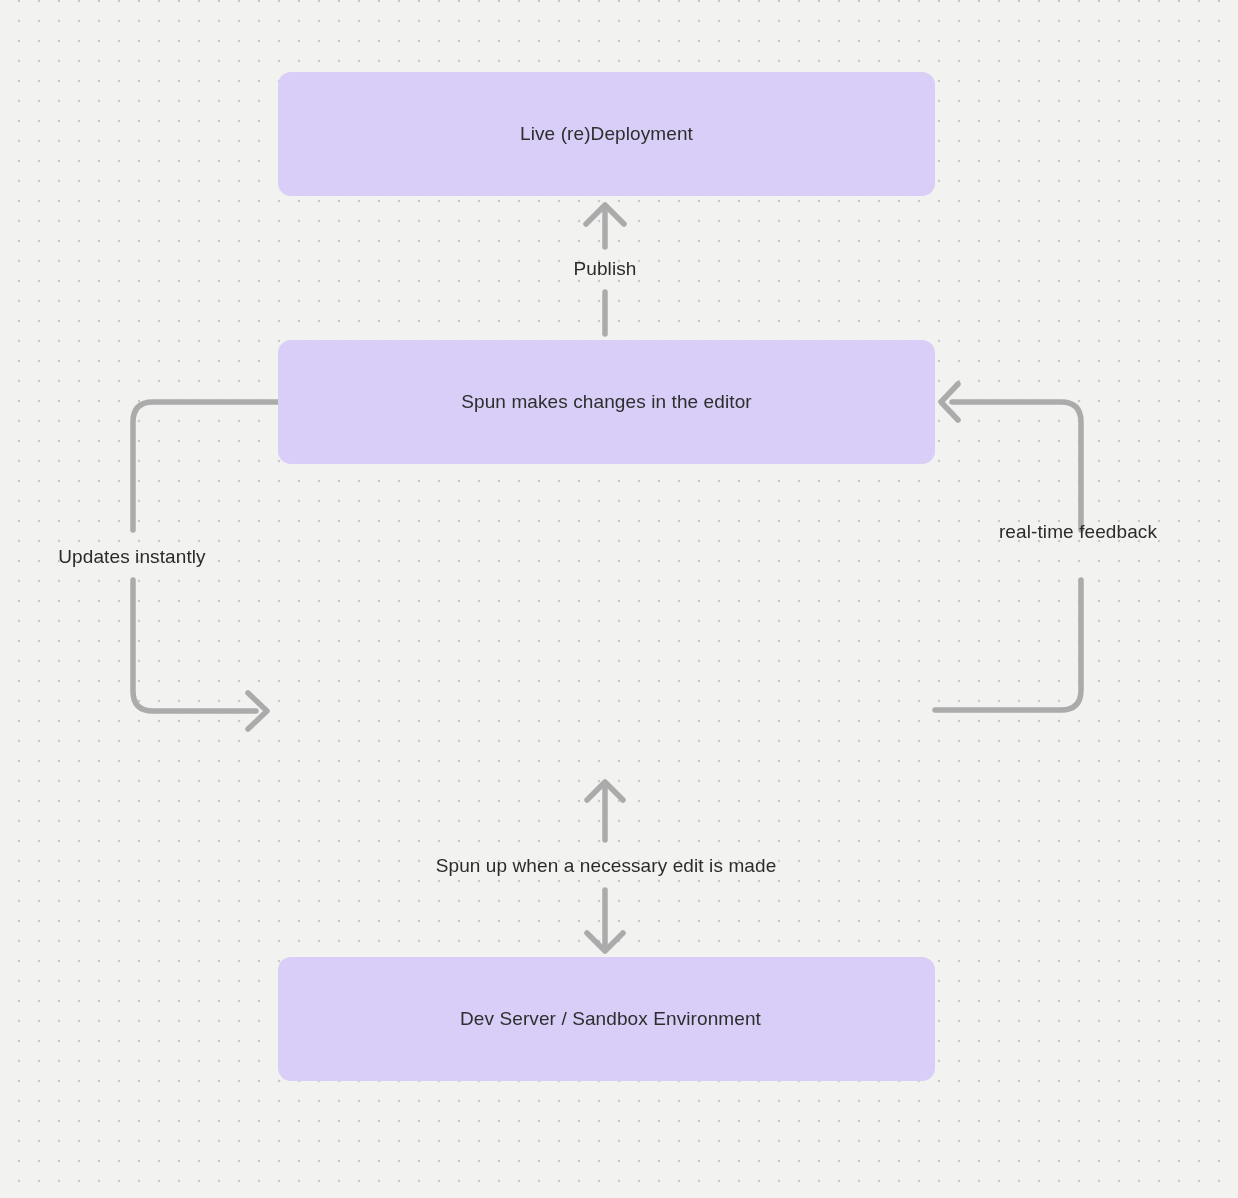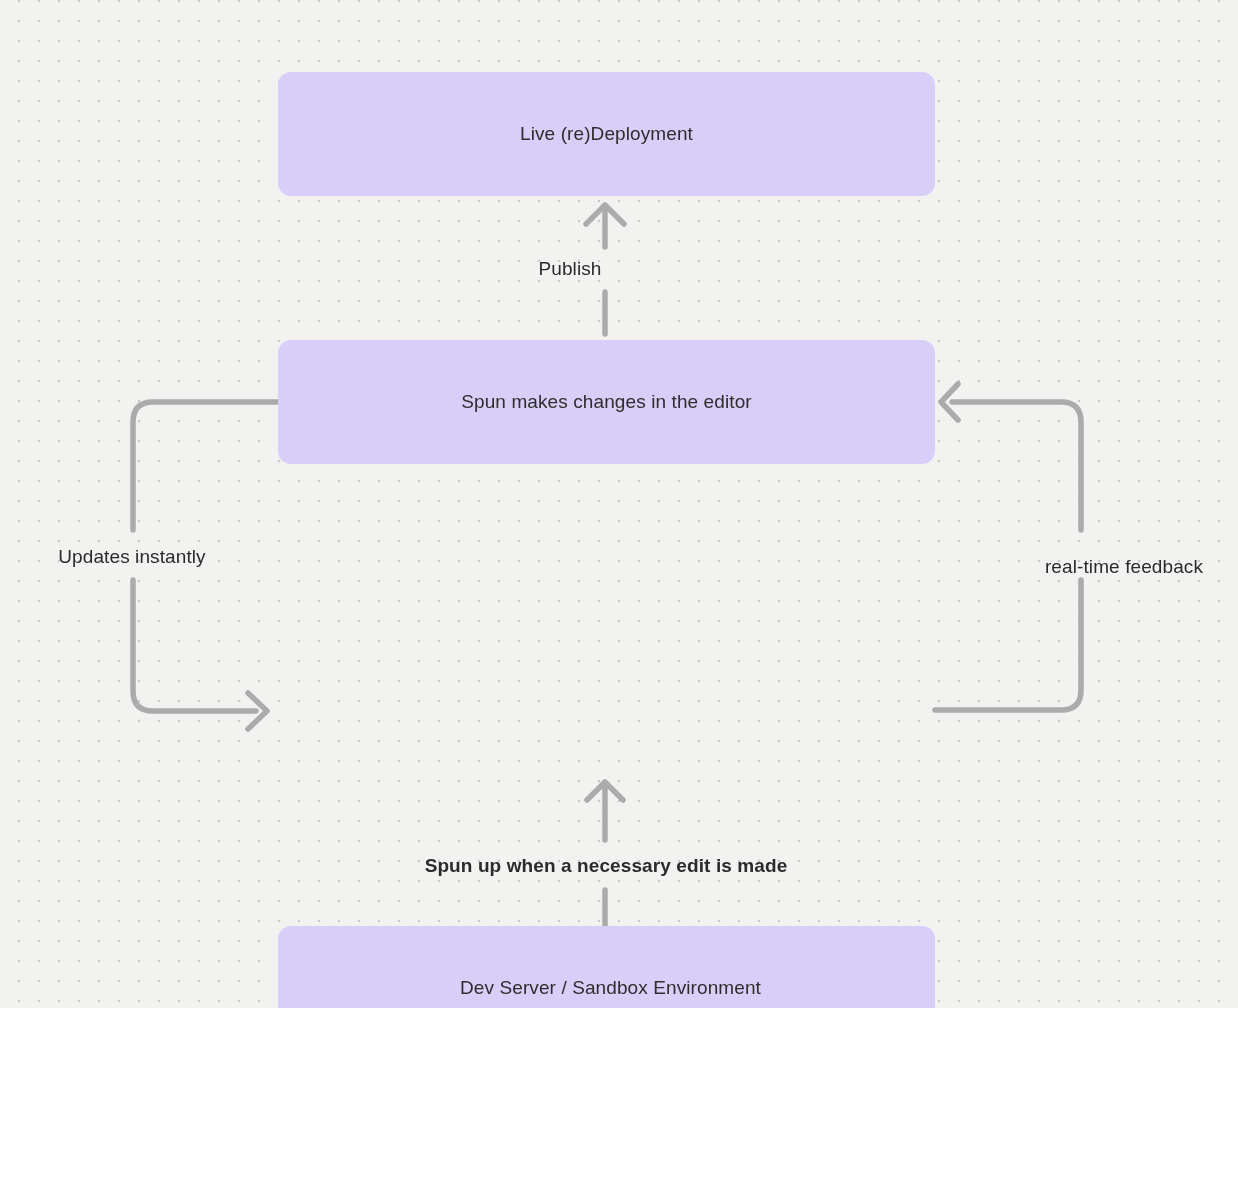--- a/index.html
+++ b/index.html
@@ -6,21 +6,21 @@
 
   html, body {
     width: 1238px;
     height: 1198px;
     font-family: "Liberation Sans", "DejaVu Sans", sans-serif;
   }
 
   .canvas {
     position: relative;
     width: 1238px;
-    height: 1008px;
+    height: 1198px;
     background-color: #f2f2f0;
     background-image: radial-gradient(circle, #c8c8c8 1.4px, transparent 1.6px);
     background-size: 20px 20px;
     background-position: 9px 11px;
     overflow: hidden;
   }
 
   .arrow-layer {
     position: absolute;
     left: 0;
@@ -41,35 +41,35 @@
     align-items: center;
     justify-content: center;
     font-size: 19px;
     color: #2e2e2e;
     letter-spacing: 0.1px;
   }
 
   .node-live     { top: 72px; }
   .node-editor   { top: 340px; }
   .node-preview  { top: 649px; }
-  .node-devserver{ top: 926px; padding-left: 8px; }
+  .node-devserver{ top: 957px; padding-left: 8px; }
 
   .edge-label {
     position: absolute;
     transform: translate(-50%, -50%);
     font-size: 19px;
     color: #2b2b2b;
     white-space: nowrap;
     letter-spacing: 0.1px;
   }
 
-  .label-publish   { left: 570px;  top: 269px; }
+  .label-publish   { left: 605px;  top: 269px; }
   .label-updates   { left: 132px;  top: 557px; }
-  .label-feedback  { left: 1078px; top: 567px; margin-left: 46px; }
-  .label-spunup    { left: 606px;  top: 866px; font-weight: bold; }
+  .label-feedback  { left: 1078px; top: 532px; }
+  .label-spunup    { left: 606px;  top: 866px; }
 </style>
 </head>
 <body>
 
 <div class="canvas">
 
   <svg class="arrow-layer" width="1238" height="1198" viewBox="0 0 1238 1198" fill="none" stroke="#ababab" stroke-width="5.5" stroke-linecap="round" stroke-linejoin="round">
 
     <g>
       <polyline points="586,224 605,205 624,224"></polyline>

